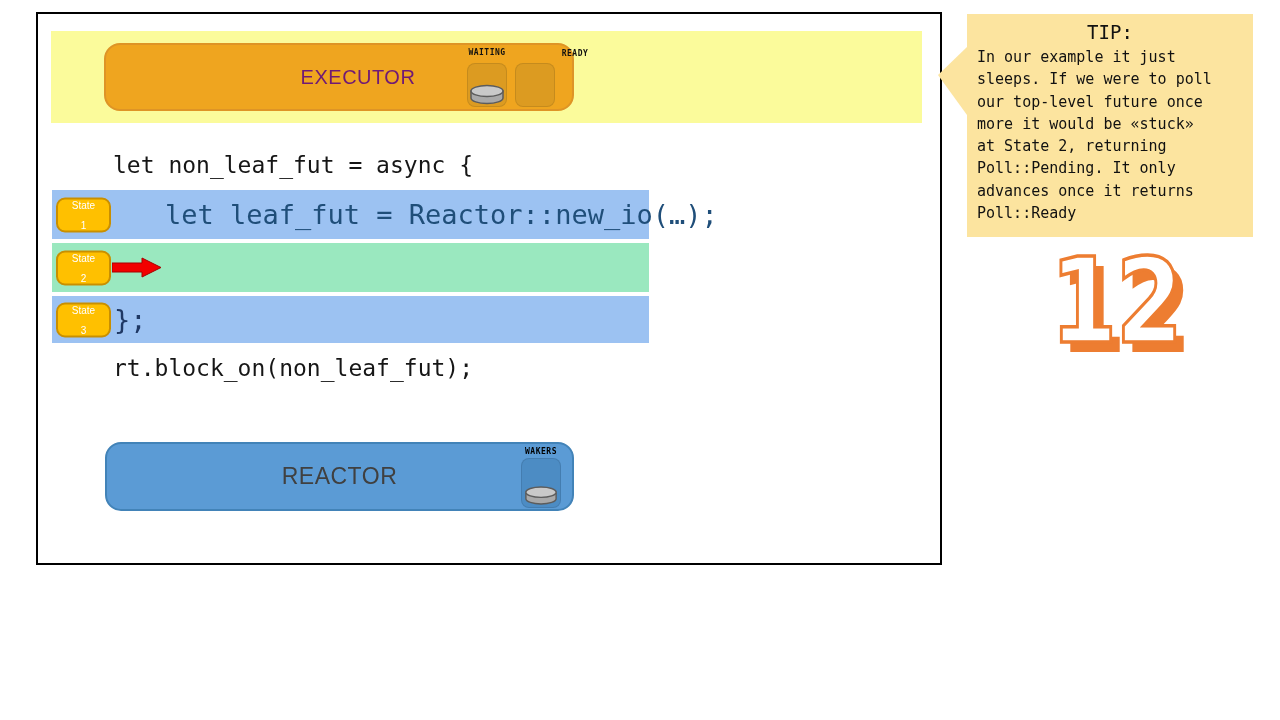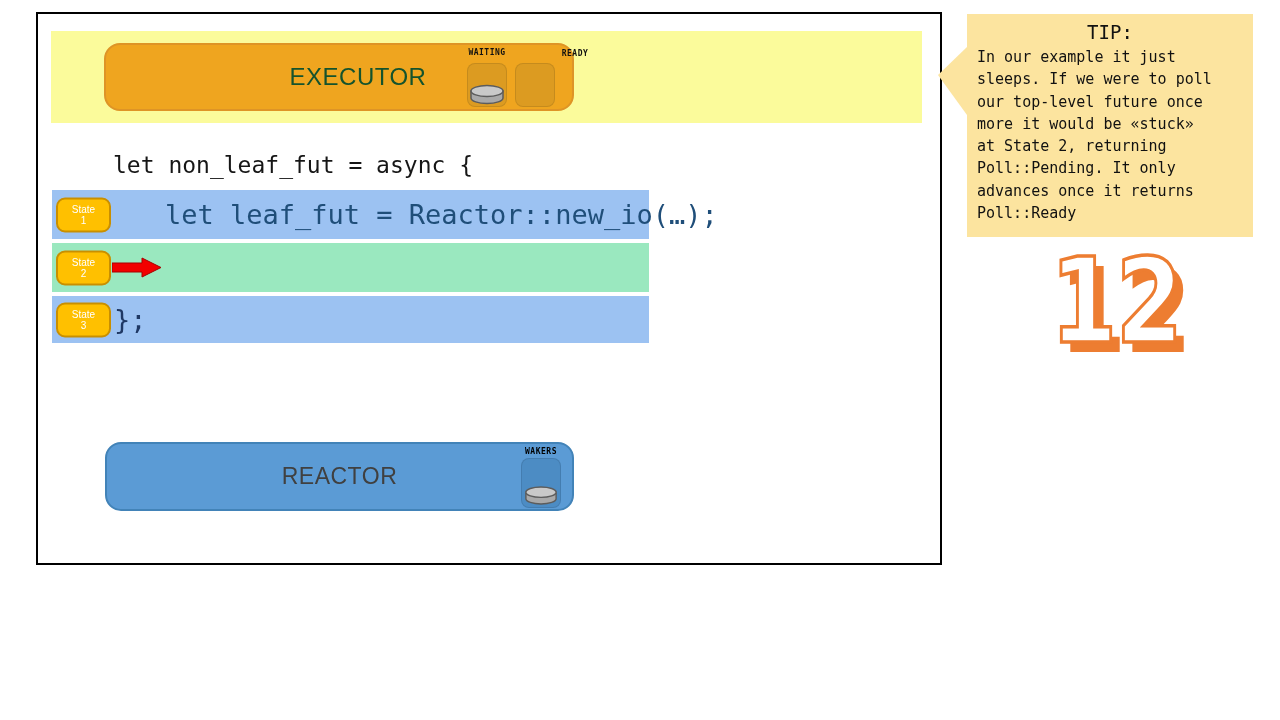--- a/index.html
+++ b/index.html
@@ -10,38 +10,38 @@
   
   .frame { left:36px; top:12px; width:906px; height:553px;
            border:2px solid #000; background:#fff; }
 
   
   .exec-strip { left:13px; top:17px; width:871px; height:92px; background:#FBFB9B; }
   .exec-box   { left:66px; top:29px; width:470px; height:68px; background:#EFA51F;
                 border:2px solid #DE9426; border-radius:16px; }
   .exec-title { left:0; top:0; width:100%; height:100%; display:flex;
                 align-items:center; justify-content:center;
-                font-family:"Liberation Sans", sans-serif; font-size:24px;
-                color:#14532d; letter-spacing:0.5px;padding-left:38px; }
+                font-family:"Liberation Sans", sans-serif; font-size:20px;
+                color:#701a75; letter-spacing:0.5px;padding-left:38px; }
   .slot-label { font-size:8px; font-weight:bold; color:#111; text-align:center;
                 letter-spacing:0.5px; }
   .exec-slot  { width:40px; height:44px; top:18px; background:#DC9B21;
                 border:1px solid rgba(0,0,0,0.10); border-radius:8px;
                 display:flex; align-items:flex-end; justify-content:center; }
 
   
   .code-text  { font-size:23px; color:#161616; white-space:pre; }
   .state-row  { left:14px; width:597px; display:flex; align-items:center; }
   .row-blue   { background:#9CC2F2; }
   .row-green  { background:#9AE8BF; }
   .badge      { position:absolute; left:4px; top:50%; transform:translateY(-50%);
                 width:55px; height:35px; background:#FFC000;
                 border:2px solid #C98F00; border-radius:9px;
                 display:flex; flex-direction:column; align-items:center;
-                justify-content:center; color:#fff;
+                justify-content:space-between; color:#fff;
                 font-family:"Liberation Sans", sans-serif;
                 font-size:10px; line-height:11px; }
   .row-code   { font-size:27px; white-space:pre; }
   .c-blue  { color:#1F4E79; }
   .c-green { color:#1B7046; }
   .c-navy  { color:#1F3864; }
 
   
   .reactor-box { left:67px; top:428px; width:469px; height:69px; background:#5B9BD5;
                  border:2px solid #4283B8; border-radius:16px; }
@@ -109,20 +109,21 @@
   </div>
 
   <div class="abs state-row row-blue" style="top:282px; height:47px;">
     <div class="badge">
       <span>State</span>
       <span>3</span>
     </div>
     <div class="row-code c-navy" style="padding-left:62px;">};</div>
   </div>
 
+  <div class="abs code-text" style="left:75px; top:341px;">rt.block_on(non_leaf_fut);</div>
 
   <div class="abs reactor-box">
     <div class="abs reactor-title">REACTOR</div>
     <div class="abs slot-label" style="left:414px; top:3px; width:40px; color:#000;">WAKERS</div>
     <div class="abs wakers-slot">
       <svg width="34" height="24" viewBox="0 0 36 24">
         <path d="M2,9 v7 a16,5.5 0 0 0 32,0 v-7 z" fill="#A9A9A9" stroke="#5c5c5c" stroke-width="1.5"></path>
         <ellipse cx="18" cy="9" rx="16" ry="5.5" fill="#C9C9C9" stroke="#5c5c5c" stroke-width="1.5"></ellipse>
       </svg>
     </div>

